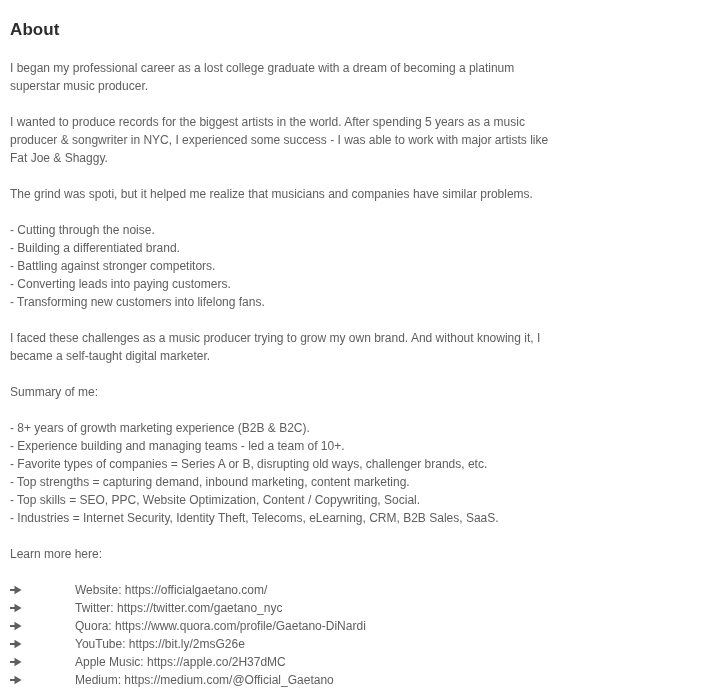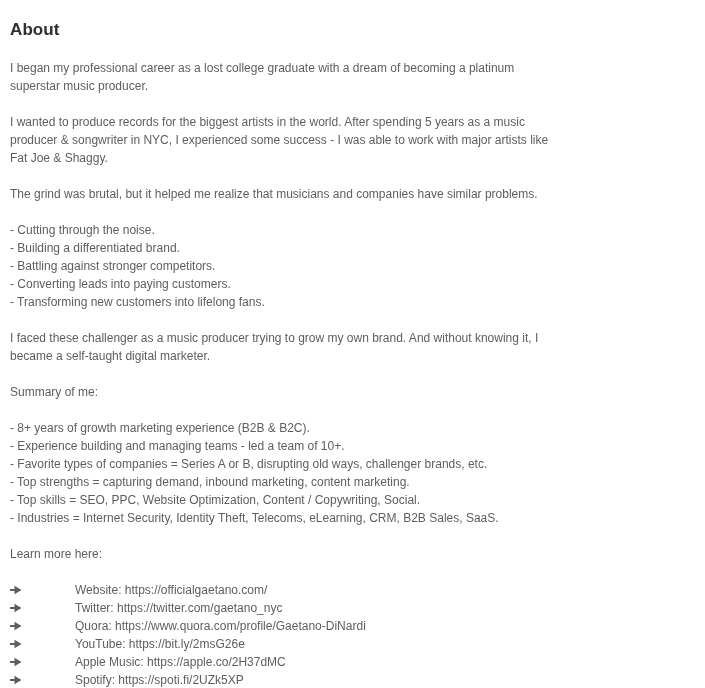--- a/index.html
+++ b/index.html
@@ -55,31 +55,31 @@
 </style>
 </head>
 <body>
 
 <div class="about">
 
   <h2>About</h2>
 
   <p class="para">I began my professional career as a lost college graduate with a dream of becoming a platinum superstar music producer.</p>
   <p class="para">I wanted to produce records for the biggest artists in the world. After spending 5 years as a music producer &amp; songwriter in NYC, I experienced some success - I was able to work with major artists like Fat Joe &amp; Shaggy.</p>
-  <p class="para">The grind was brutal, but it helped me realize that musicians and companies have similar problems.</p>
+  <p class="para">The grind was spoti, but it helped me realize that musicians and companies have similar problems.</p>
 
   <ul class="plain">
     <li>- Cutting through the noise.</li>
     <li>- Building a differentiated brand.</li>
     <li>- Battling against stronger competitors.</li>
     <li>- Converting leads into paying customers.</li>
     <li>- Transforming new customers into lifelong fans.</li>
   </ul>
 
-  <p class="para">I faced these challenger as a music producer trying to grow my own brand. And without knowing it, I became a self-taught digital marketer.</p>
+  <p class="para">I faced these challenges as a music producer trying to grow my own brand. And without knowing it, I became a self-taught digital marketer.</p>
 
   <p class="mini-heading">Summary of me:</p>
 
   <ul class="plain">
     <li>- 8+ years of growth marketing experience (B2B &amp; B2C).</li>
     <li>- Experience building and managing teams - led a team of 10+.</li>
     <li>- Favorite types of companies = Series A or B, disrupting old ways, challenger brands, etc.</li>
     <li>- Top strengths = capturing demand, inbound marketing, content marketing.</li>
     <li>- Top skills = SEO, PPC, Website Optimization, Content / Copywriting, Social.</li>
     <li>- Industries = Internet Security, Identity Theft, Telecoms, eLearning, CRM, B2B Sales, SaaS.</li>
@@ -121,24 +121,17 @@
           <rect x="0" y="4" width="5" height="2"></rect>
           <path d="M4.5 0.8 L11.5 5 L4.5 9.2 Z"></path>
         </svg>
       <span>Apple Music: https://apple.co/2H37dMC</span>
     </li>
     <li>
       <svg class="arrow" viewBox="0 0 12 10" aria-hidden="true">
           <rect x="0" y="4" width="5" height="2"></rect>
           <path d="M4.5 0.8 L11.5 5 L4.5 9.2 Z"></path>
         </svg>
-      <span>Spotify: https://spoti.fi/2UZk5XP</span>
-    </li>
-    <li>
-      <svg class="arrow" viewBox="0 0 12 10" aria-hidden="true">
-          <rect x="0" y="4" width="5" height="2"></rect>
-          <path d="M4.5 0.8 L11.5 5 L4.5 9.2 Z"></path>
-        </svg>
       <span>Medium: https://medium.com/@Official_Gaetano</span>
     </li>
   </ul>
 
 </div>
 
 </body></html>

